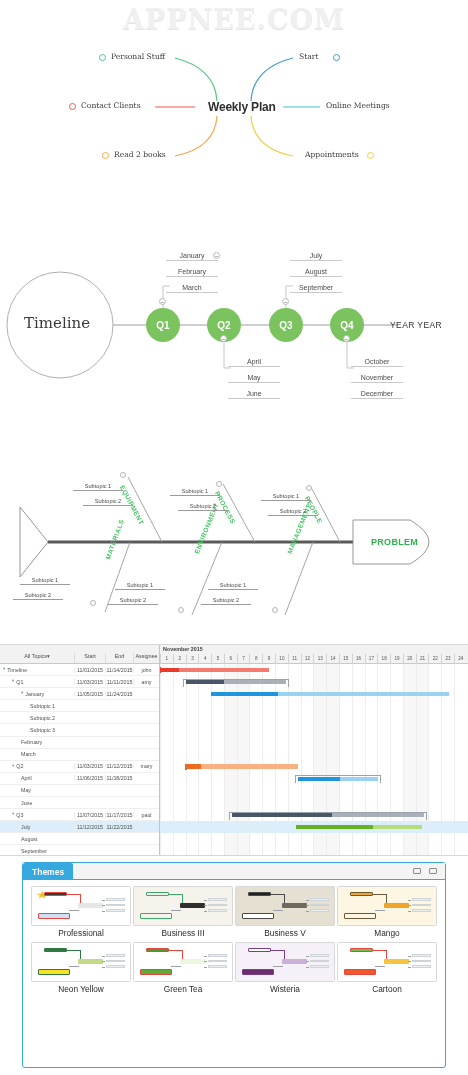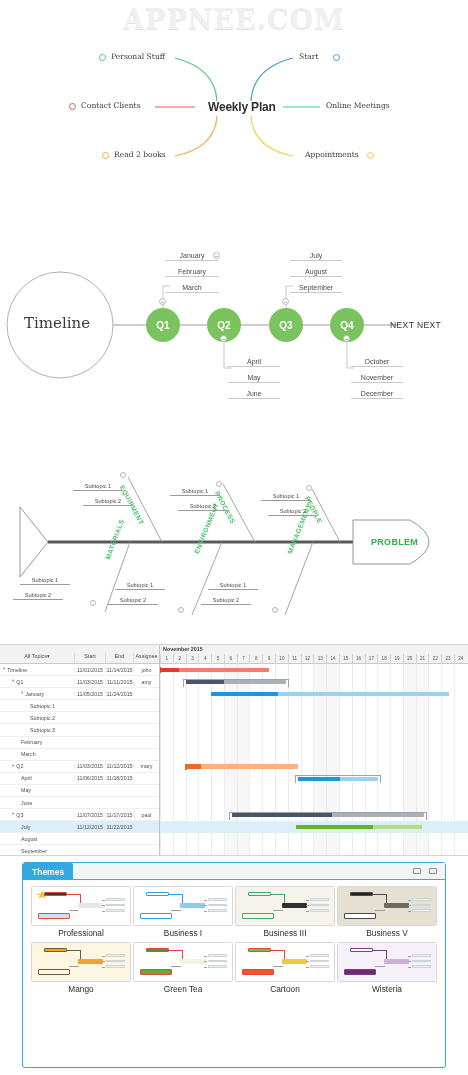--- a/index.html
+++ b/index.html
@@ -270,21 +270,21 @@
   <div class="tl-month" style="left:228px; top:150px;">June</div>
 
   <div class="tl-month" style="left:290px; top:12px;">July</div>
   <div class="tl-month" style="left:290px; top:28px;">August</div>
   <div class="tl-month" style="left:290px; top:44px;">September</div>
 
   <div class="tl-month" style="left:351px; top:118px;">October</div>
   <div class="tl-month" style="left:351px; top:134px;">November</div>
   <div class="tl-month" style="left:351px; top:150px;">December</div>
 
-  <div class="tl-next" style="left:390px; top:80px;">NEXT NEXT</div>
+  <div class="tl-next" style="left:390px; top:80px;">YEAR YEAR</div>
 </div>
 
 <div id="fishbone">
   <svg width="468" height="178">
     <polygon points="20,55 20,125 48,90" fill="none" stroke="#8a8a8a" stroke-width="0.9"></polygon>
     <line x1="48" y1="90" x2="355" y2="90" stroke="#5a5a5a" stroke-width="3.2"></line>
     <line x1="128" y1="25" x2="162" y2="90" stroke="#9b9b9b" stroke-width="0.9"></line>
     <line x1="223" y1="32" x2="255" y2="90" stroke="#9b9b9b" stroke-width="0.9"></line>
     <line x1="312" y1="37" x2="340" y2="90" stroke="#9b9b9b" stroke-width="0.9"></line>
     <line x1="105" y1="160" x2="130" y2="90" stroke="#9b9b9b" stroke-width="0.9"></line>
@@ -580,37 +580,20 @@
           <div class="tt-s3" style="background: rgb(236, 239, 241); border: 0.5px solid rgb(207, 212, 216);"></div>
           <div class="tt-conn" style="background: rgb(154, 160, 166); left: 71%; top: 34%; width: 4%; height: 0.8px;"></div>
           <div class="tt-conn" style="background: rgb(154, 160, 166); left: 71%; top: 48%; width: 4%; height: 0.8px;"></div>
           <div class="tt-conn" style="background: rgb(154, 160, 166); left: 71%; top: 62%; width: 4%; height: 0.8px;"></div>
           <div class="tt-central" style="background: rgb(207, 224, 245); border: 0.7px solid rgb(232, 69, 60);"></div>
           <div class="tt-conn" style="background: rgb(154, 160, 166); left: 38%; top: 60%; width: 10%; height: 0.8px;"></div>
         </div>
         <div class="theme-name">Professional</div>
       </div>
       <div class="theme-cell">
-        <div class="theme-thumb" style="background: rgb(255, 255, 255);">
-          <div class="tt-float" style="background: rgb(255, 255, 255); border: 0.6px solid rgb(47, 159, 220);"></div>
-          <div class="tt-conn" style="background: rgb(47, 159, 220); left: 36%; top: 19%; width: 14%; height: 0.8px;"></div>
-          <div class="tt-conn" style="background: rgb(47, 159, 220); left: 49%; top: 19%; width: 0.8px; height: 29%;"></div>
-          <div class="tt-main" style="background: rgb(142, 201, 239);"></div>
-          <div class="tt-s1" style="background: rgb(236, 239, 241); border: 0.5px solid rgb(207, 212, 216);"></div>
-          <div class="tt-s2" style="background: rgb(236, 239, 241); border: 0.5px solid rgb(207, 212, 216);"></div>
-          <div class="tt-s3" style="background: rgb(236, 239, 241); border: 0.5px solid rgb(207, 212, 216);"></div>
-          <div class="tt-conn" style="background: rgb(154, 160, 166); left: 71%; top: 34%; width: 4%; height: 0.8px;"></div>
-          <div class="tt-conn" style="background: rgb(154, 160, 166); left: 71%; top: 48%; width: 4%; height: 0.8px;"></div>
-          <div class="tt-conn" style="background: rgb(154, 160, 166); left: 71%; top: 62%; width: 4%; height: 0.8px;"></div>
-          <div class="tt-central" style="background: rgb(255, 255, 255); border: 0.7px solid rgb(47, 159, 220);"></div>
-          <div class="tt-conn" style="background: rgb(154, 160, 166); left: 38%; top: 60%; width: 10%; height: 0.8px;"></div>
-        </div>
-        <div class="theme-name">Business I</div>
-      </div>
-      <div class="theme-cell">
         <div class="theme-thumb" style="background: rgb(246, 243, 236);">
           <div class="tt-float" style="background: rgb(246, 243, 236); border: 0.6px solid rgb(63, 168, 107);"></div>
           <div class="tt-conn" style="background: rgb(63, 168, 107); left: 36%; top: 19%; width: 14%; height: 0.8px;"></div>
           <div class="tt-conn" style="background: rgb(63, 168, 107); left: 49%; top: 19%; width: 0.8px; height: 29%;"></div>
           <div class="tt-main" style="background: rgb(47, 47, 47);"></div>
           <div class="tt-s1" style="background: rgb(236, 239, 241); border: 0.5px solid rgb(207, 212, 216);"></div>
           <div class="tt-s2" style="background: rgb(236, 239, 241); border: 0.5px solid rgb(207, 212, 216);"></div>
           <div class="tt-s3" style="background: rgb(236, 239, 241); border: 0.5px solid rgb(207, 212, 216);"></div>
           <div class="tt-conn" style="background: rgb(154, 160, 166); left: 71%; top: 34%; width: 4%; height: 0.8px;"></div>
           <div class="tt-conn" style="background: rgb(154, 160, 166); left: 71%; top: 48%; width: 4%; height: 0.8px;"></div>
@@ -649,63 +632,80 @@
           <div class="tt-conn" style="background: rgb(154, 160, 166); left: 71%; top: 34%; width: 4%; height: 0.8px;"></div>
           <div class="tt-conn" style="background: rgb(154, 160, 166); left: 71%; top: 48%; width: 4%; height: 0.8px;"></div>
           <div class="tt-conn" style="background: rgb(154, 160, 166); left: 71%; top: 62%; width: 4%; height: 0.8px;"></div>
           <div class="tt-central" style="background: rgb(253, 246, 227); border: 0.7px solid rgb(107, 90, 58);"></div>
           <div class="tt-conn" style="background: rgb(154, 160, 166); left: 38%; top: 60%; width: 10%; height: 0.8px;"></div>
         </div>
         <div class="theme-name">Mango</div>
       </div>
       <div class="theme-cell">
         <div class="theme-thumb" style="background: rgb(255, 255, 255);">
+          <div class="tt-float" style="background: rgb(47, 122, 63); border: 0.6px solid rgb(47, 122, 63);"></div>
+          <div class="tt-conn" style="background: rgb(47, 122, 63); left: 36%; top: 19%; width: 14%; height: 0.8px;"></div>
+          <div class="tt-conn" style="background: rgb(47, 122, 63); left: 49%; top: 19%; width: 0.8px; height: 29%;"></div>
+          <div class="tt-main" style="background: rgb(194, 217, 138);"></div>
+          <div class="tt-s1" style="background: rgb(236, 239, 241); border: 0.5px solid rgb(207, 212, 216);"></div>
+          <div class="tt-s2" style="background: rgb(236, 239, 241); border: 0.5px solid rgb(207, 212, 216);"></div>
+          <div class="tt-s3" style="background: rgb(236, 239, 241); border: 0.5px solid rgb(207, 212, 216);"></div>
+          <div class="tt-conn" style="background: rgb(154, 160, 166); left: 71%; top: 34%; width: 4%; height: 0.8px;"></div>
+          <div class="tt-conn" style="background: rgb(154, 160, 166); left: 71%; top: 48%; width: 4%; height: 0.8px;"></div>
+          <div class="tt-conn" style="background: rgb(154, 160, 166); left: 71%; top: 62%; width: 4%; height: 0.8px;"></div>
+          <div class="tt-central" style="background: rgb(245, 226, 35); border: 0.7px solid rgb(47, 122, 63);"></div>
+          <div class="tt-conn" style="background: rgb(154, 160, 166); left: 38%; top: 60%; width: 10%; height: 0.8px;"></div>
+        </div>
+        <div class="theme-name">Neon Yellow</div>
+      </div>
+      <div class="theme-cell">
+        <div class="theme-thumb" style="background: rgb(255, 255, 255);">
           <div class="tt-float" style="background: rgb(74, 154, 47); border: 0.6px solid rgb(232, 69, 60);"></div>
           <div class="tt-conn" style="background: rgb(232, 69, 60); left: 36%; top: 19%; width: 14%; height: 0.8px;"></div>
           <div class="tt-conn" style="background: rgb(232, 69, 60); left: 49%; top: 19%; width: 0.8px; height: 29%;"></div>
           <div class="tt-main" style="background: rgb(236, 246, 224);"></div>
           <div class="tt-s1" style="background: rgb(236, 239, 241); border: 0.5px solid rgb(207, 212, 216);"></div>
           <div class="tt-s2" style="background: rgb(236, 239, 241); border: 0.5px solid rgb(207, 212, 216);"></div>
           <div class="tt-s3" style="background: rgb(236, 239, 241); border: 0.5px solid rgb(207, 212, 216);"></div>
           <div class="tt-conn" style="background: rgb(154, 160, 166); left: 71%; top: 34%; width: 4%; height: 0.8px;"></div>
           <div class="tt-conn" style="background: rgb(154, 160, 166); left: 71%; top: 48%; width: 4%; height: 0.8px;"></div>
           <div class="tt-conn" style="background: rgb(154, 160, 166); left: 71%; top: 62%; width: 4%; height: 0.8px;"></div>
           <div class="tt-central" style="background: rgb(95, 170, 56); border: 0.7px solid rgb(232, 69, 60);"></div>
           <div class="tt-conn" style="background: rgb(154, 160, 166); left: 38%; top: 60%; width: 10%; height: 0.8px;"></div>
         </div>
         <div class="theme-name">Green Tea</div>
+      </div>
+      <div class="theme-cell">
+        <div class="theme-thumb" style="background: rgb(246, 240, 248);">
+          <div class="tt-float" style="background: rgb(255, 255, 255); border: 0.6px solid rgb(122, 63, 138);"></div>
+          <div class="tt-conn" style="background: rgb(122, 63, 138); left: 36%; top: 19%; width: 14%; height: 0.8px;"></div>
+          <div class="tt-conn" style="background: rgb(122, 63, 138); left: 49%; top: 19%; width: 0.8px; height: 29%;"></div>
+          <div class="tt-main" style="background: rgb(203, 176, 216);"></div>
+          <div class="tt-s1" style="background: rgb(236, 239, 241); border: 0.5px solid rgb(207, 212, 216);"></div>
+          <div class="tt-s2" style="background: rgb(236, 239, 241); border: 0.5px solid rgb(207, 212, 216);"></div>
+          <div class="tt-s3" style="background: rgb(236, 239, 241); border: 0.5px solid rgb(207, 212, 216);"></div>
+          <div class="tt-conn" style="background: rgb(154, 160, 166); left: 71%; top: 34%; width: 4%; height: 0.8px;"></div>
+          <div class="tt-conn" style="background: rgb(154, 160, 166); left: 71%; top: 48%; width: 4%; height: 0.8px;"></div>
+          <div class="tt-conn" style="background: rgb(154, 160, 166); left: 71%; top: 62%; width: 4%; height: 0.8px;"></div>
+          <div class="tt-central" style="background: rgb(107, 45, 107); border: 0.7px solid rgb(122, 63, 138);"></div>
+          <div class="tt-conn" style="background: rgb(154, 160, 166); left: 38%; top: 60%; width: 10%; height: 0.8px;"></div>
+        </div>
+        <div class="theme-name">Wisteria</div>
       </div>
       <div class="theme-cell">
         <div class="theme-thumb" style="background: rgb(255, 255, 255);">
           <div class="tt-float" style="background: rgb(108, 192, 74); border: 0.6px solid rgb(232, 69, 60);"></div>
           <div class="tt-conn" style="background: rgb(232, 69, 60); left: 36%; top: 19%; width: 14%; height: 0.8px;"></div>
           <div class="tt-conn" style="background: rgb(232, 69, 60); left: 49%; top: 19%; width: 0.8px; height: 29%;"></div>
           <div class="tt-main" style="background: rgb(245, 197, 66);"></div>
           <div class="tt-s1" style="background: rgb(236, 239, 241); border: 0.5px solid rgb(207, 212, 216);"></div>
           <div class="tt-s2" style="background: rgb(236, 239, 241); border: 0.5px solid rgb(207, 212, 216);"></div>
           <div class="tt-s3" style="background: rgb(236, 239, 241); border: 0.5px solid rgb(207, 212, 216);"></div>
           <div class="tt-conn" style="background: rgb(154, 160, 166); left: 71%; top: 34%; width: 4%; height: 0.8px;"></div>
           <div class="tt-conn" style="background: rgb(154, 160, 166); left: 71%; top: 48%; width: 4%; height: 0.8px;"></div>
           <div class="tt-conn" style="background: rgb(154, 160, 166); left: 71%; top: 62%; width: 4%; height: 0.8px;"></div>
           <div class="tt-central" style="background: rgb(240, 88, 43); border: 0.7px solid rgb(232, 69, 60);"></div>
           <div class="tt-conn" style="background: rgb(154, 160, 166); left: 38%; top: 60%; width: 10%; height: 0.8px;"></div>
         </div>
         <div class="theme-name">Cartoon</div>
       </div>
-      <div class="theme-cell">
-        <div class="theme-thumb" style="background: rgb(246, 240, 248);">
-          <div class="tt-float" style="background: rgb(255, 255, 255); border: 0.6px solid rgb(122, 63, 138);"></div>
-          <div class="tt-conn" style="background: rgb(122, 63, 138); left: 36%; top: 19%; width: 14%; height: 0.8px;"></div>
-          <div class="tt-conn" style="background: rgb(122, 63, 138); left: 49%; top: 19%; width: 0.8px; height: 29%;"></div>
-          <div class="tt-main" style="background: rgb(203, 176, 216);"></div>
-          <div class="tt-s1" style="background: rgb(236, 239, 241); border: 0.5px solid rgb(207, 212, 216);"></div>
-          <div class="tt-s2" style="background: rgb(236, 239, 241); border: 0.5px solid rgb(207, 212, 216);"></div>
-          <div class="tt-s3" style="background: rgb(236, 239, 241); border: 0.5px solid rgb(207, 212, 216);"></div>
-          <div class="tt-conn" style="background: rgb(154, 160, 166); left: 71%; top: 34%; width: 4%; height: 0.8px;"></div>
-          <div class="tt-conn" style="background: rgb(154, 160, 166); left: 71%; top: 48%; width: 4%; height: 0.8px;"></div>
-          <div class="tt-conn" style="background: rgb(154, 160, 166); left: 71%; top: 62%; width: 4%; height: 0.8px;"></div>
-          <div class="tt-central" style="background: rgb(107, 45, 107); border: 0.7px solid rgb(122, 63, 138);"></div>
-          <div class="tt-conn" style="background: rgb(154, 160, 166); left: 38%; top: 60%; width: 10%; height: 0.8px;"></div>
-        </div>
-        <div class="theme-name">Wisteria</div>
-      </div>
     </div>
 </div>
 
 </body></html>

